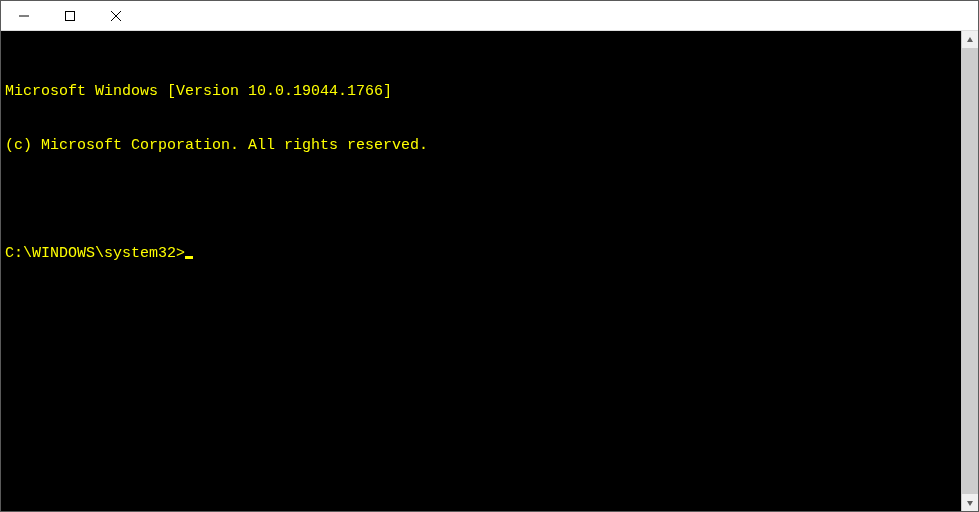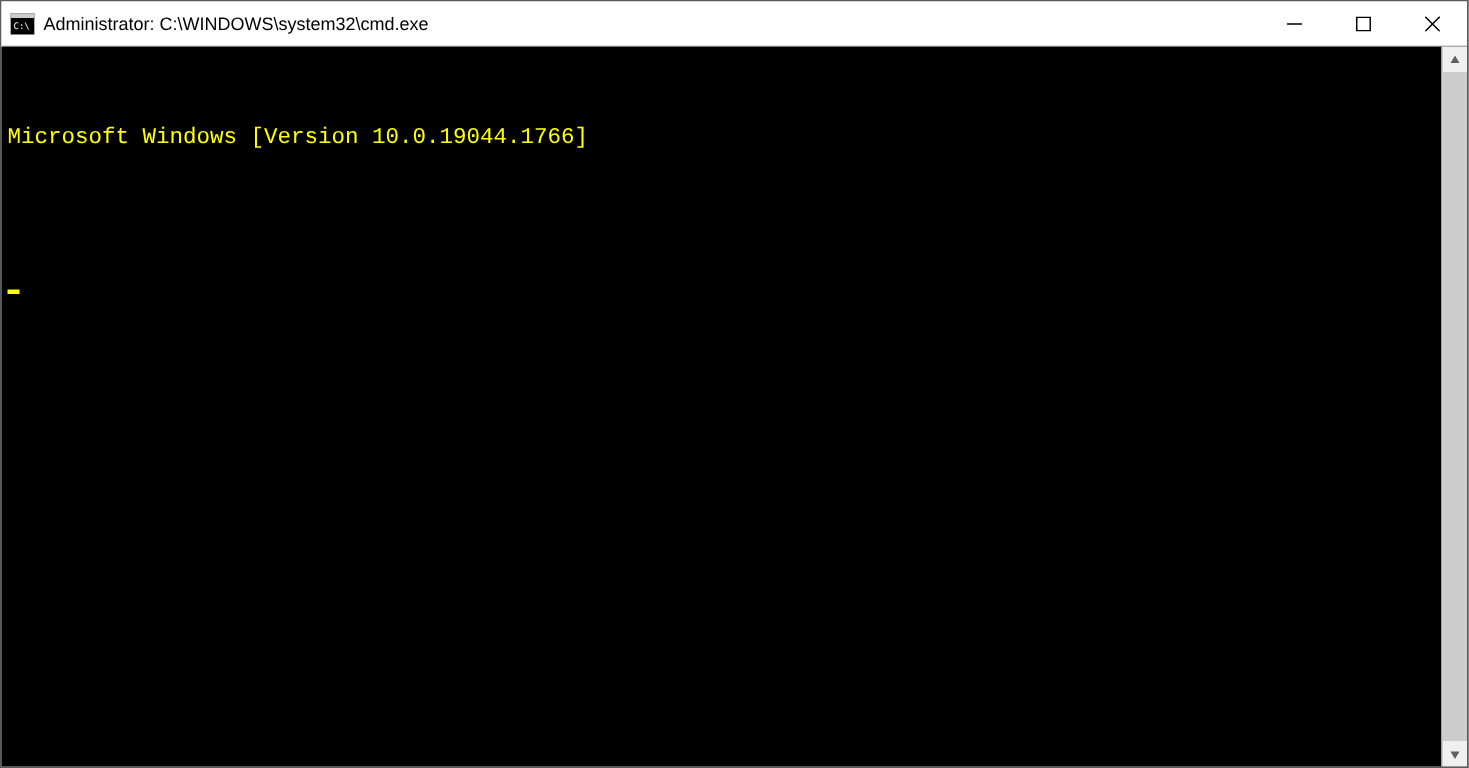--- a/index.html
+++ b/index.html
@@ -139,30 +139,20 @@
       width: 100%;
       height: 100%;
       background: #cdcdcd;
     }
   </style>
 </head>
 <body>
 
 <div class="window">
   <div class="titlebar">
-    <div class="titlebar-left">
-      <span class="titlebar-icon">
-        <svg viewBox="0 0 16 16">
-          <rect x="0" y="1" width="16" height="14" fill="#000" stroke="#888" stroke-width="0.5"></rect>
-          <rect x="0" y="1" width="16" height="3" fill="#ccc"></rect>
-          <text x="2" y="11" font-size="6" fill="#fff" font-family="monospace">C:\</text>
-        </svg>
-      </span>
-      <span class="titlebar-title">Administrator: C:\WINDOWS\system32\cmd.exe</span>
-    </div>
     <div class="titlebar-controls">
       <button class="titlebar-btn">
         <svg viewBox="0 0 10 10">
             <line x1="0" y1="5" x2="10" y2="5"></line>
           </svg>
       </button>
       <button class="titlebar-btn">
         <svg viewBox="0 0 10 10">
             <rect x="0.5" y="0.5" width="9" height="9"></rect>
           </svg>
@@ -171,23 +161,24 @@
         <svg viewBox="0 0 10 10">
             <line x1="0" y1="0" x2="10" y2="10"></line>
             <line x1="10" y1="0" x2="0" y2="10"></line>
           </svg>
       </button>
     </div>
   </div>
   <div class="terminal-area">
     <div class="terminal-content">
       <span class="terminal-line">Microsoft Windows [Version 10.0.19044.1766]</span>
+      <span class="terminal-line">(c) Microsoft Corporation. All rights reserved.</span>
       <span class="terminal-line"></span>
       <div class="prompt-line">
-        <span class="cursor"></span>
+        <span>C:\WINDOWS\system32&gt;</span><span class="cursor"></span>
       </div>
     </div>
     <div class="scrollbar">
       <div class="scrollbar-btn">
         <svg viewBox="0 0 8 8">
             <polygon points="4,1 7,6 1,6"></polygon>
           </svg>
       </div>
       <div class="scrollbar-track">
         <div class="scrollbar-thumb"></div>

